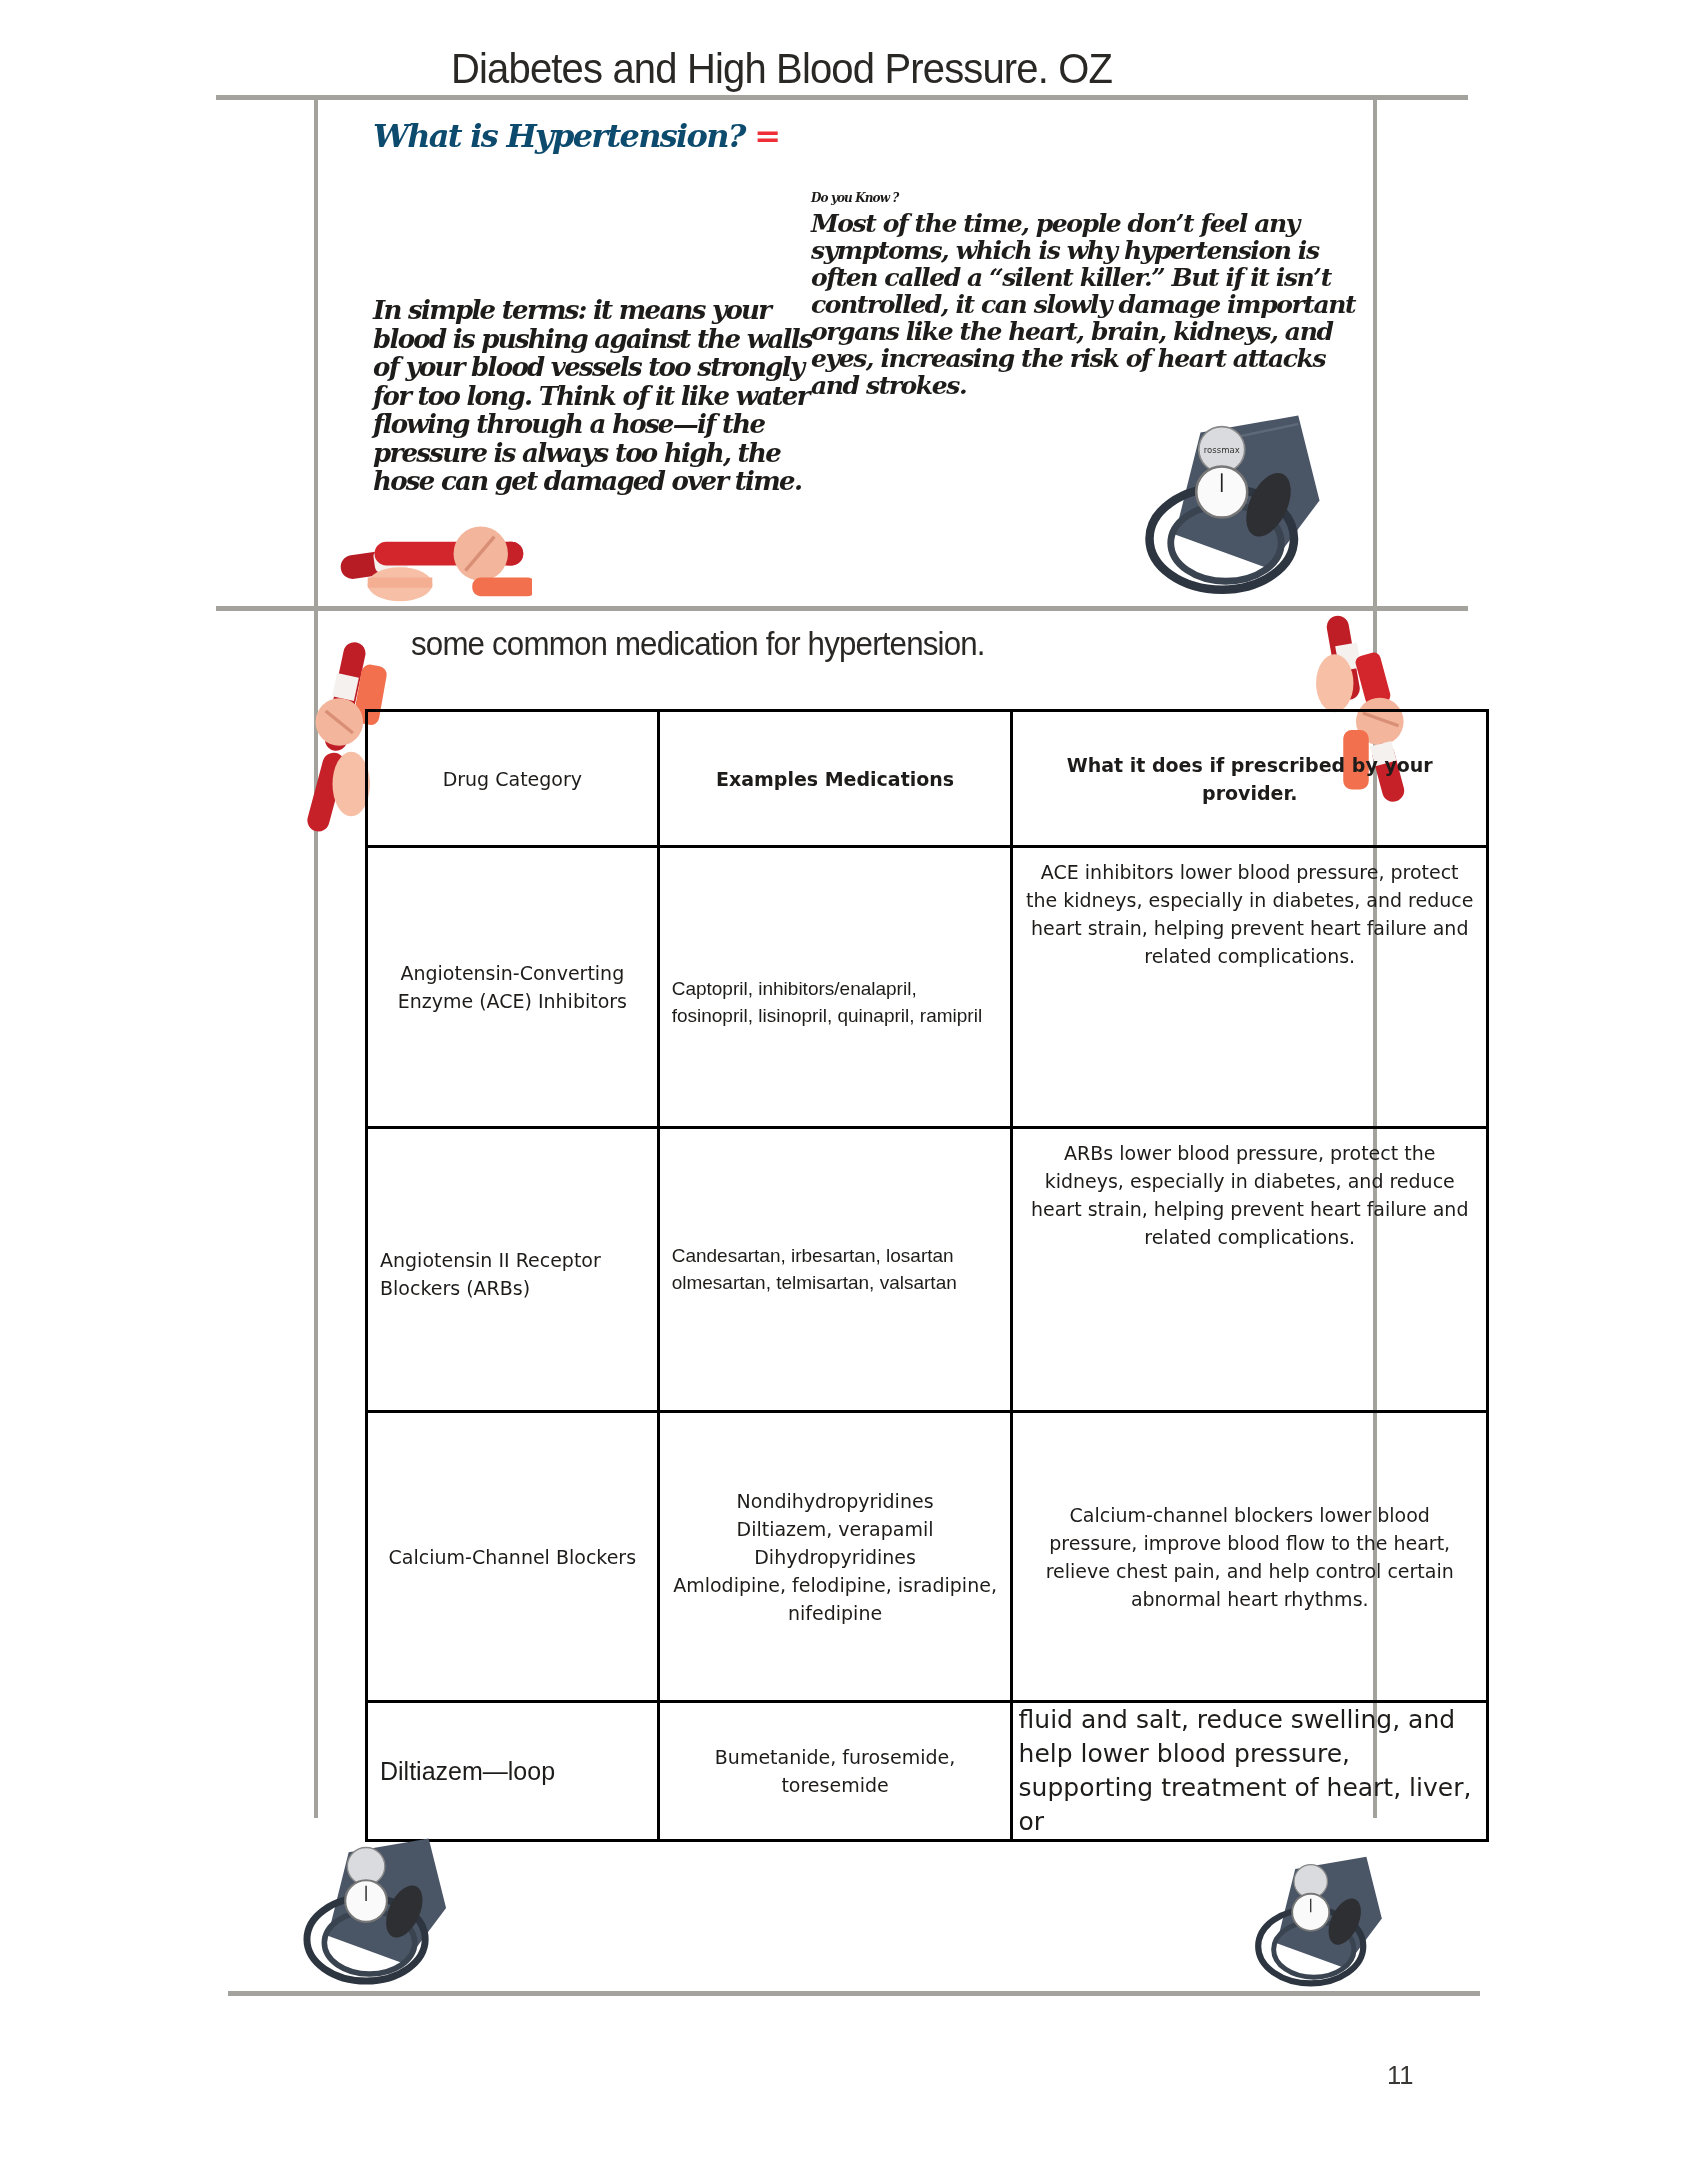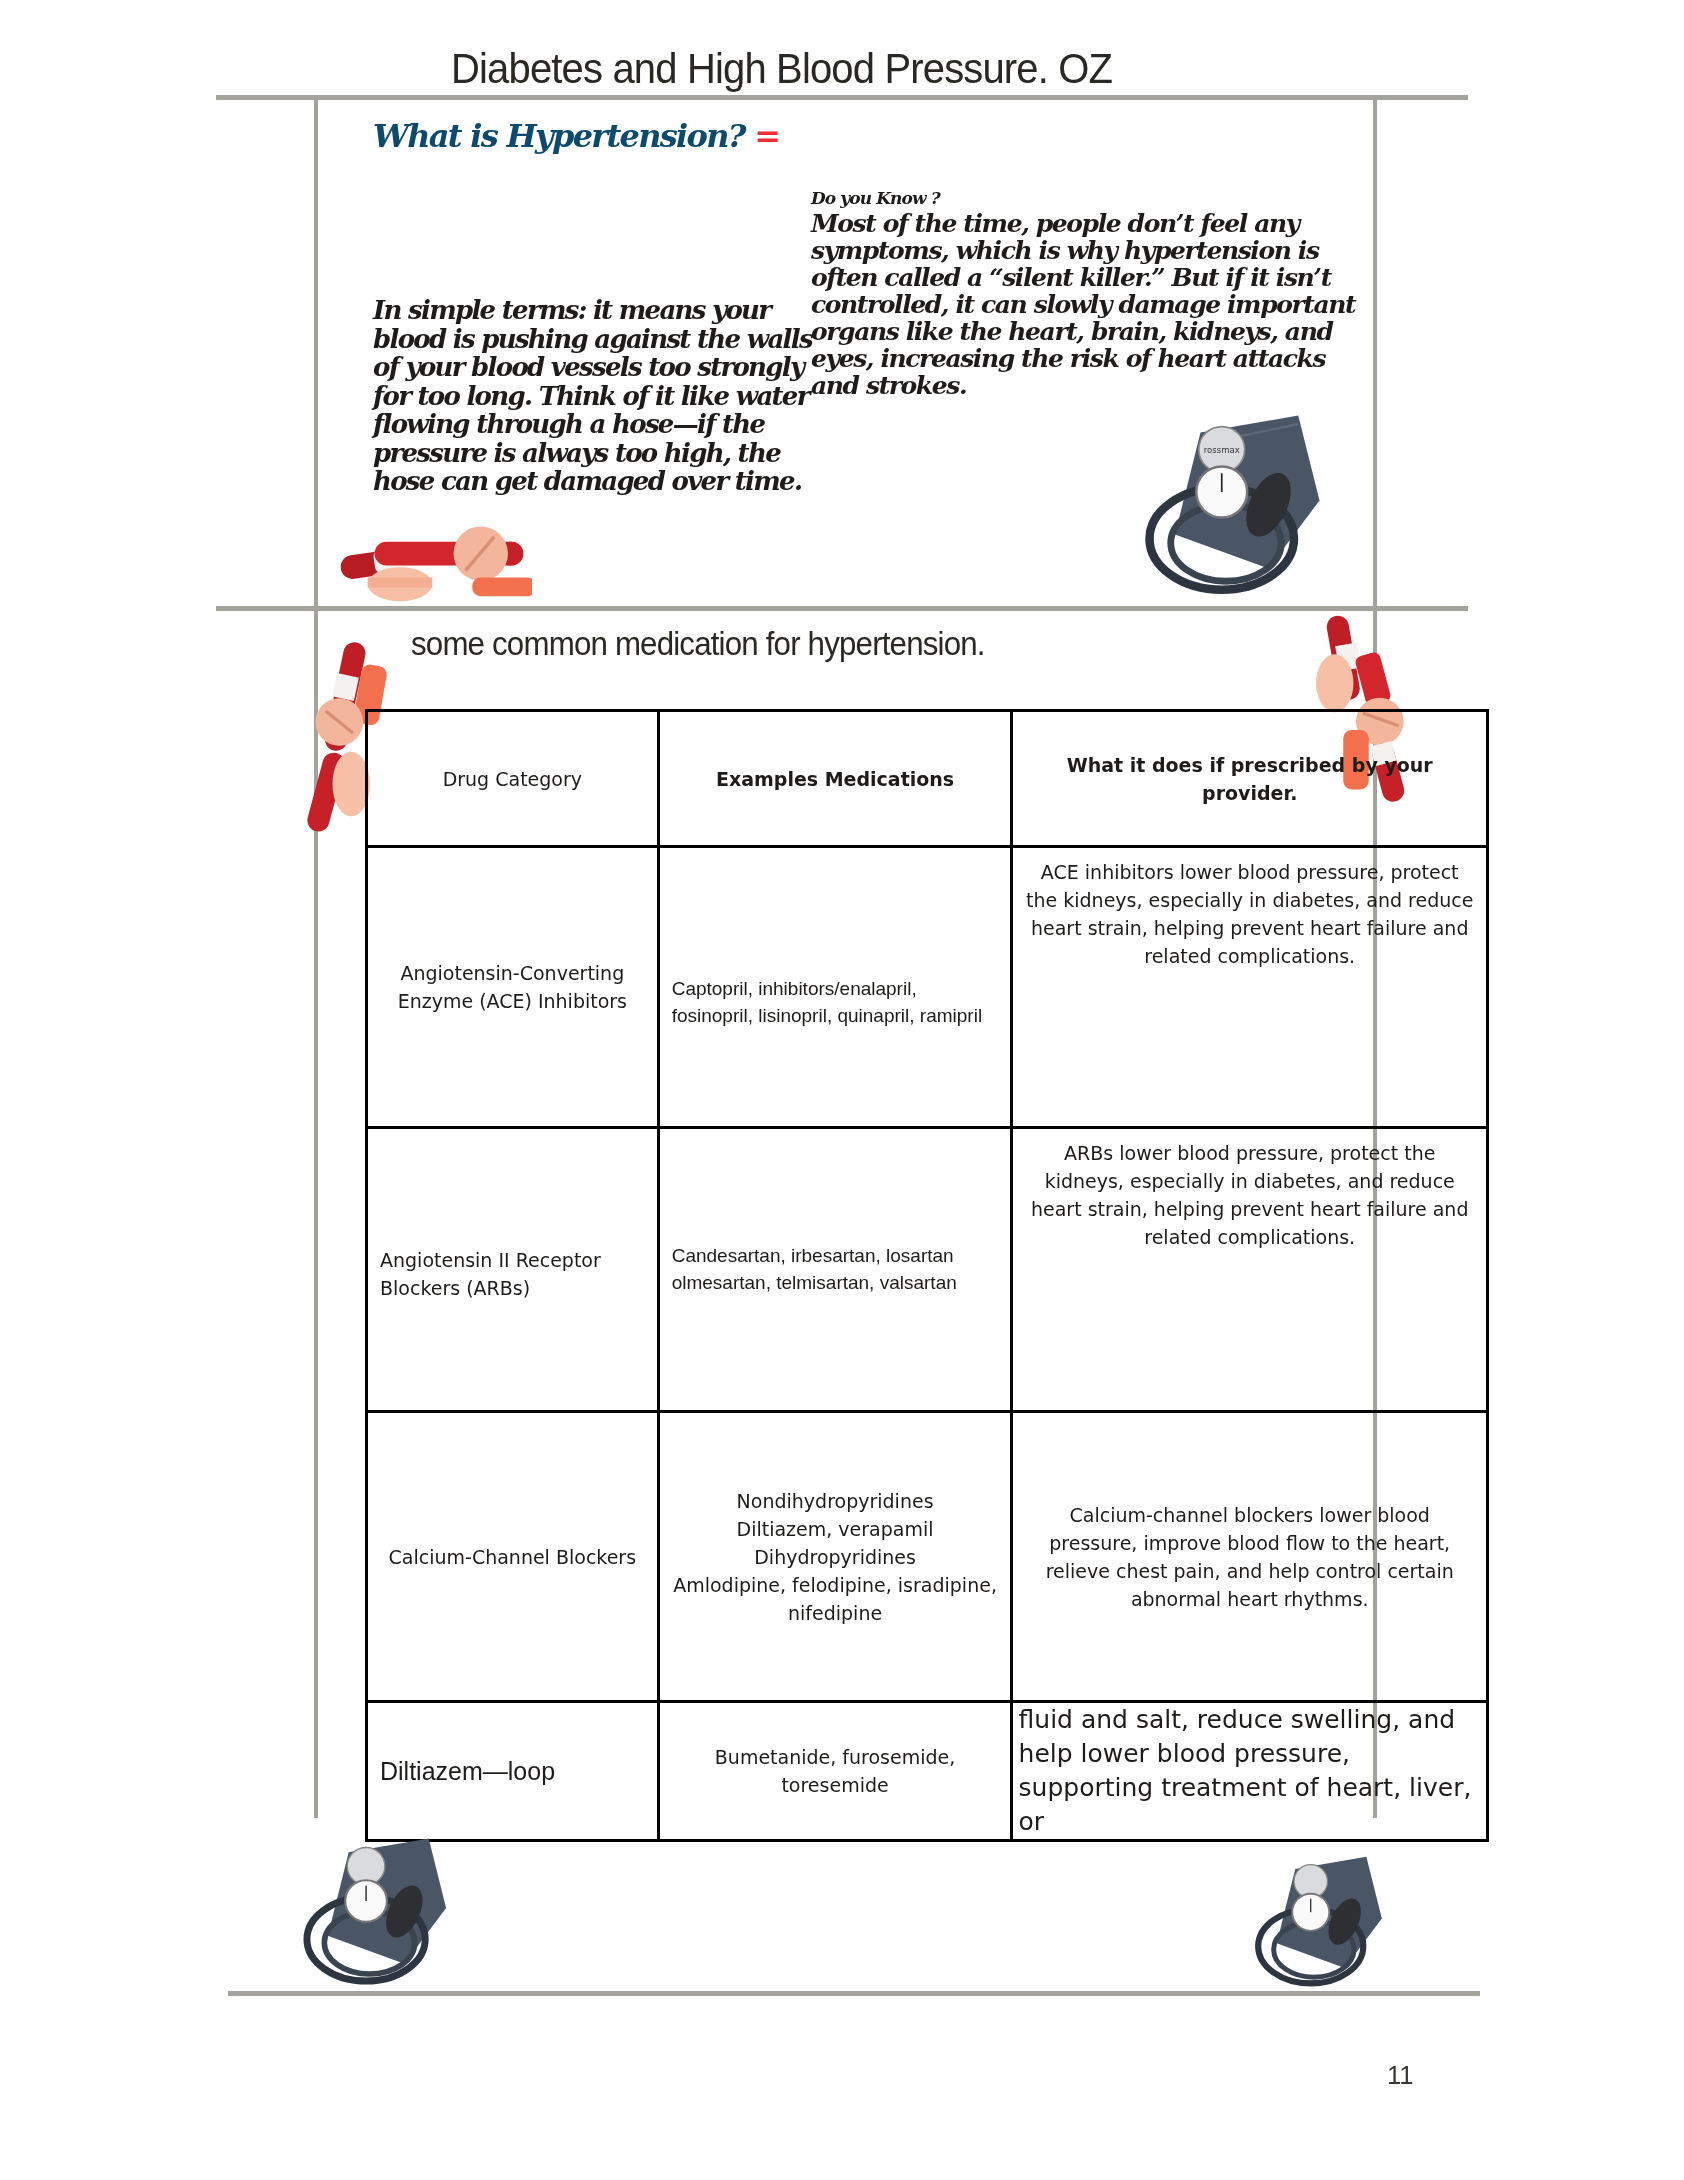--- a/index.html
+++ b/index.html
@@ -18,21 +18,21 @@
   .serif-it { font-family: "DejaVu Serif", serif; font-style: italic; font-weight: 700;
               letter-spacing: -1.7px; }
 
   #hyp-heading { left: 373px; top: 119px; width: 460px; font-size: 32px; line-height: 35px; }
   #hyp-heading .q { color: #0c4a6e; }
   #hyp-heading .red { color: #ee2f36; }
 
   #hyp-simple { left: 373px; top: 296px; width: 443px; font-size: 26px; line-height: 28.5px;
                 color: #1e1c1a; }
 
-  #dyk-label { left: 811px; top: 189px; font-size: 17px; line-height: 19px; letter-spacing: -0.9px; }
+  #dyk-label { left: 811px; top: 189px; font-size: 12px; line-height: 19px; letter-spacing: -0.9px; }
   #dyk-body { left: 811px; top: 210px; width: 545px; font-size: 25px; line-height: 27px;
               letter-spacing: -1.4px; }
 
   #meds-heading { left: 411px; top: 624px; font-size: 34px; font-weight: 400; letter-spacing: -0.9px;
                   transform: scaleX(0.92); transform-origin: left top; white-space: nowrap; color: #2a2825; }
 
   
   #med-table { position: absolute; left: 365px; top: 709px; width: 1124px; border-collapse: collapse;
                table-layout: fixed; }
   #med-table td, #med-table th { border: 3.4px solid #000; padding: 0 12px; vertical-align: middle;

